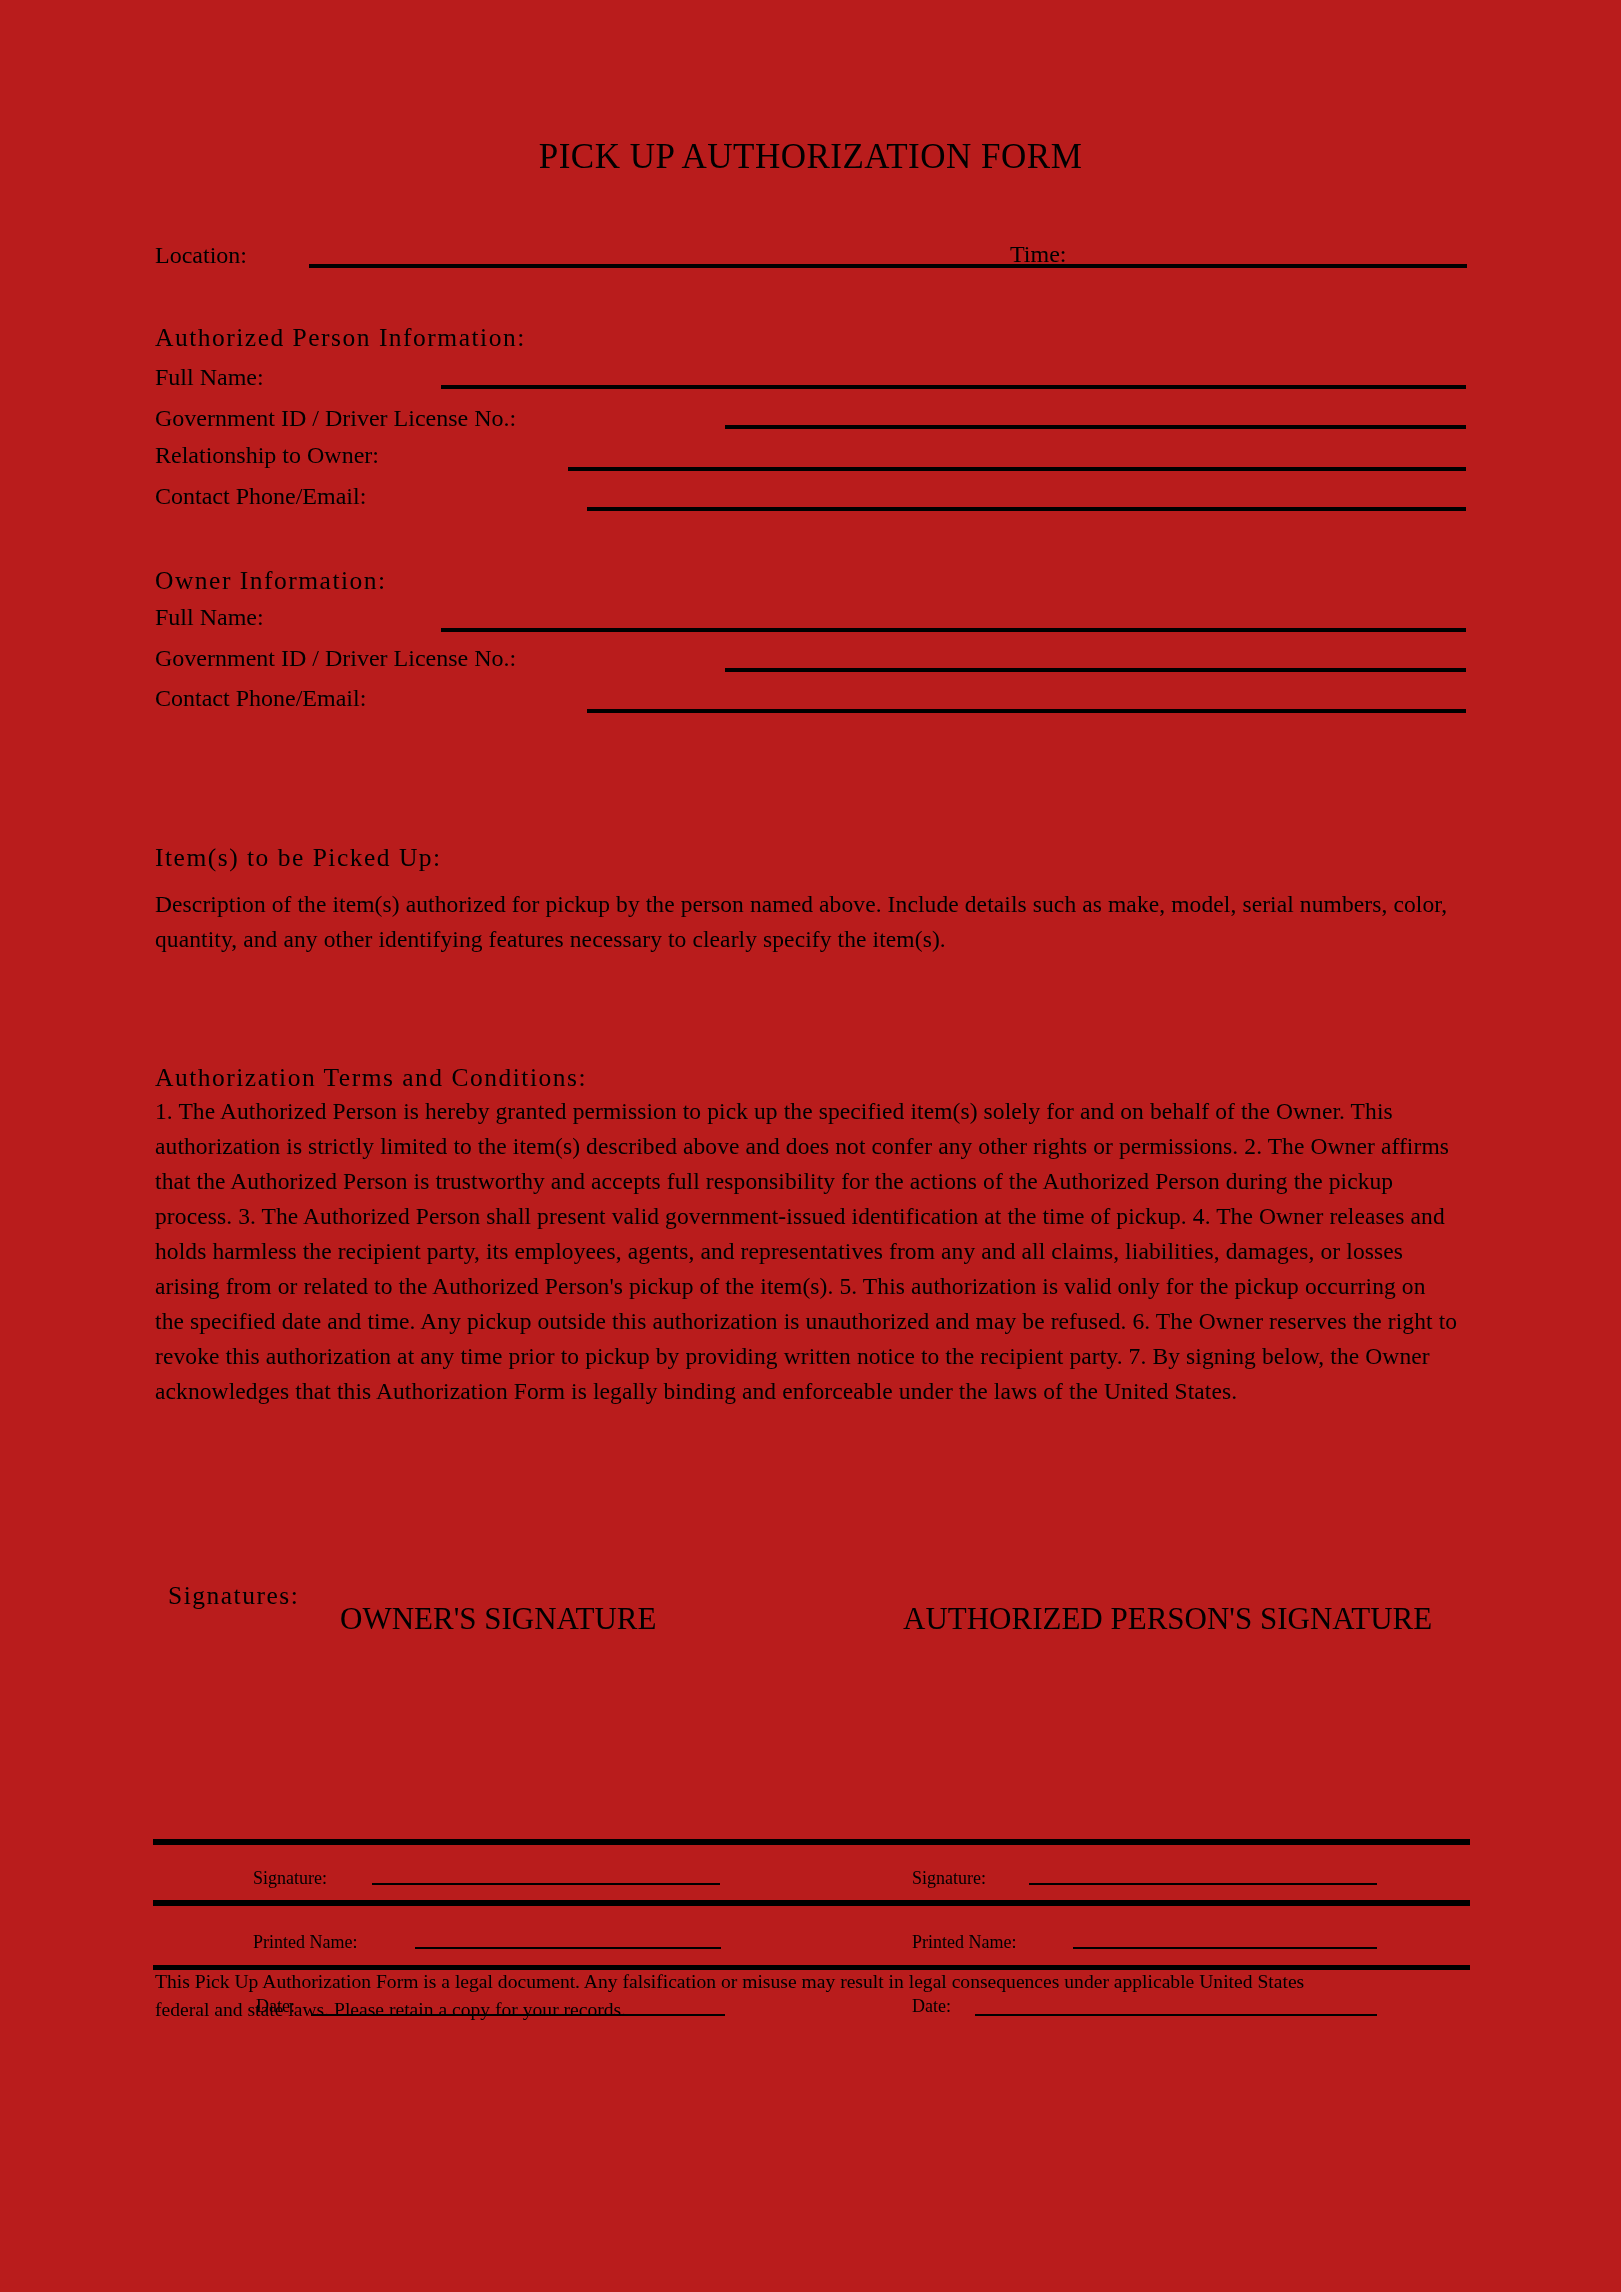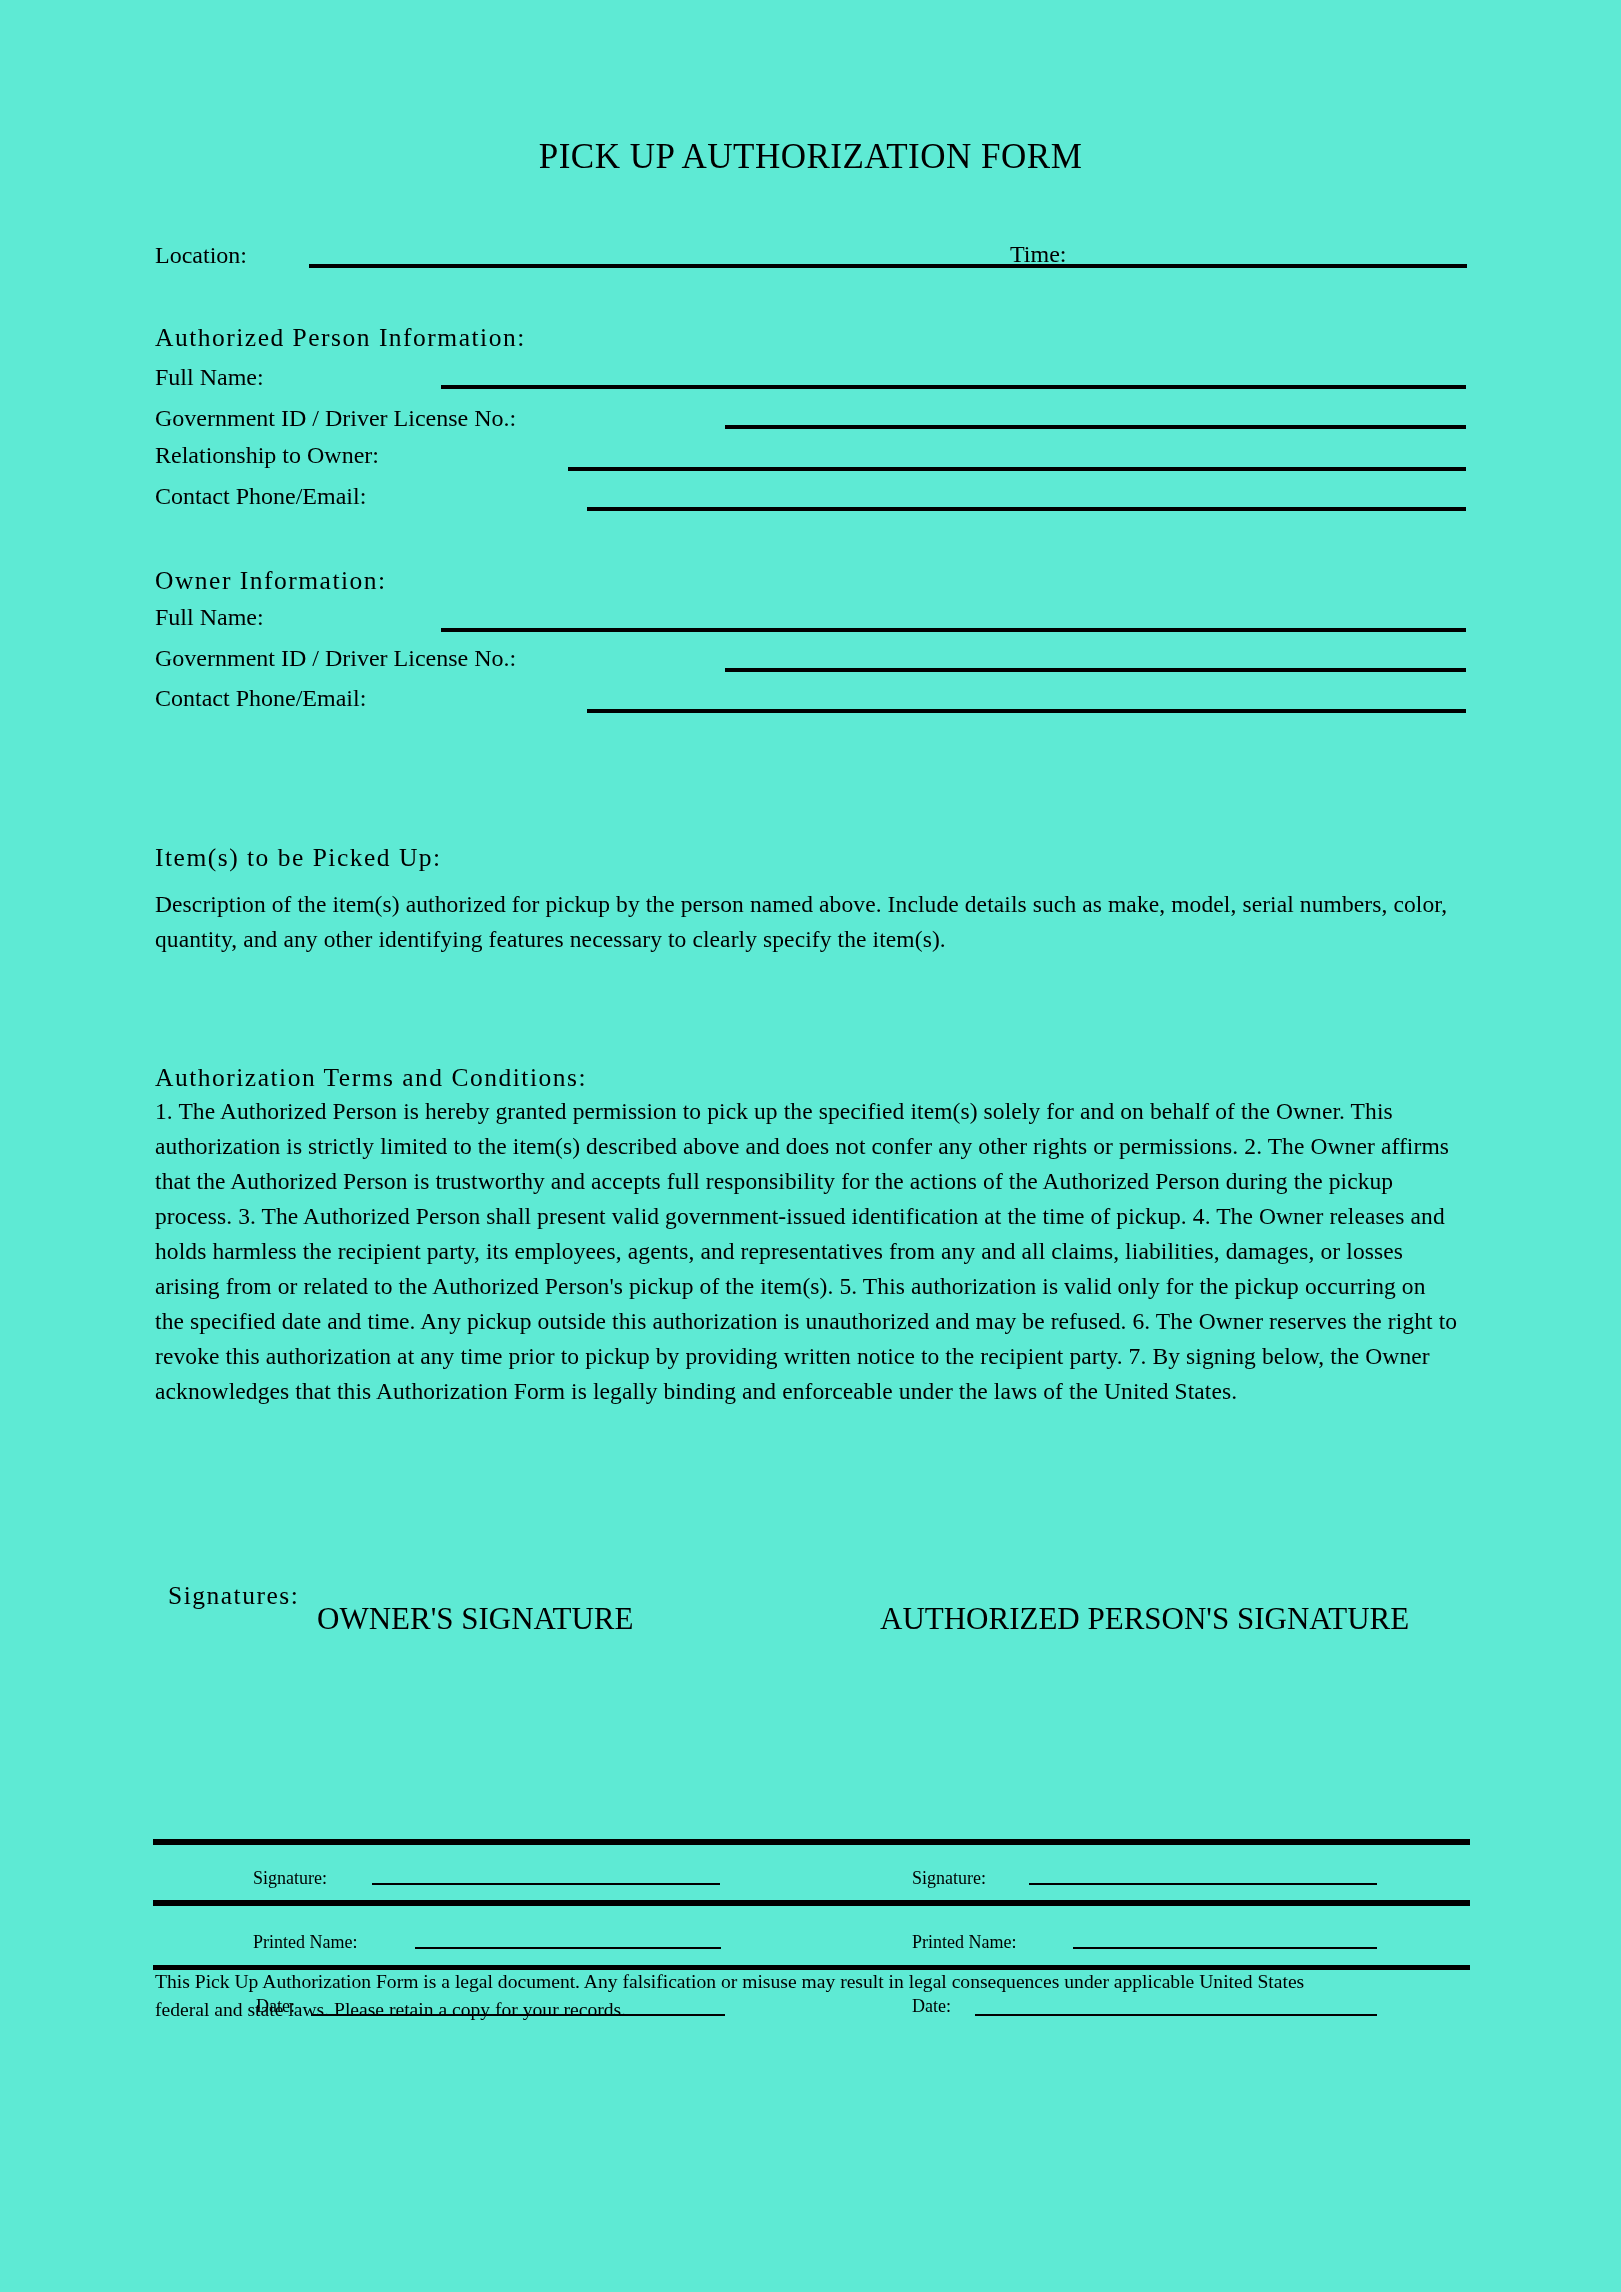--- a/index.html
+++ b/index.html
@@ -1,19 +1,19 @@
 <!DOCTYPE html>
 <html><head>
 <meta charset="utf-8">
 <style>
   html,body{margin:0;padding:0;background:#e8e8e8;}
   .page{
     position:relative;
     width:1621px;height:2293px;
-    background:#5eead4;
+    background:#b91c1c;
     margin:0 auto;
     font-family:"Liberation Serif","DejaVu Serif",serif;
     color:#000;
     overflow:hidden;
   }
   .abs{position:absolute;white-space:nowrap;}
   .title{
     left:0;top:137px;width:1621px;
     text-align:center;
     font-size:35px;line-height:39px;
@@ -26,21 +26,21 @@
     font-size:23.5px;line-height:35px;
     white-space:normal;
     width:1304px;left:155px;
     letter-spacing:0.1px;
   }
   .fline{position:absolute;height:3.9px;background:#000;}
   .thick{position:absolute;height:5.9px;background:#000;}
   .thin3{position:absolute;height:4.9px;background:#000;}
   .sigline{position:absolute;height:2px;background:#000;}
   .biglbl{font-size:18px;line-height:33px;}
-  .colhdr{font-size:31px;line-height:35px;}
+  .colhdr{font-size:31px;line-height:35px;margin-left:23px;}
   .foot{font-size:19.6px;line-height:25.5px;}
 </style>
 </head>
 <body>
 
 <div class="page">
 
   <div class="abs title">PICK UP AUTHORIZATION FORM</div>
 
   <span class="abs lbl" style="left:155px;top:241px">Location:</span>

